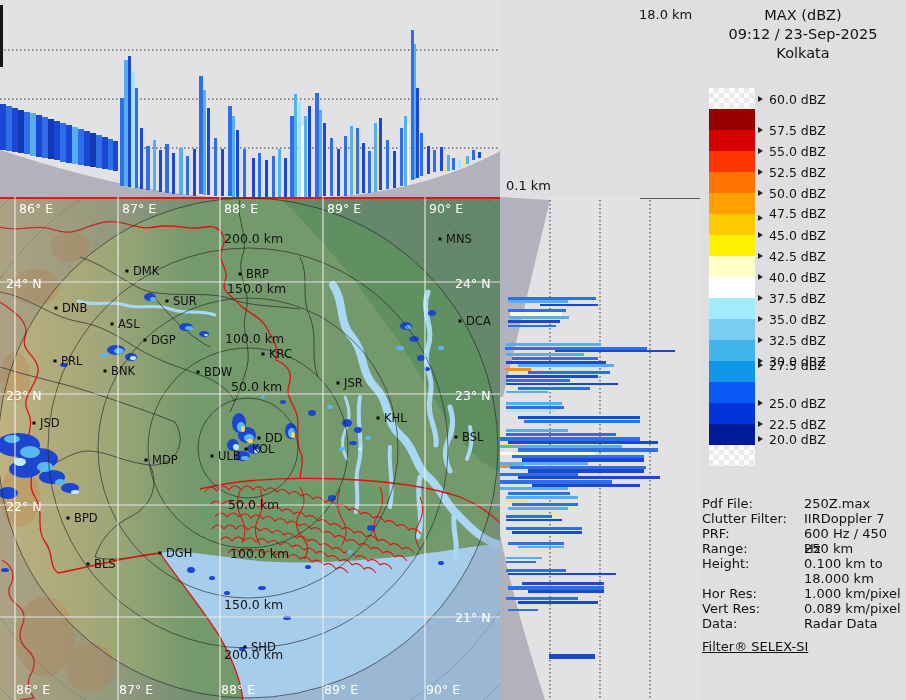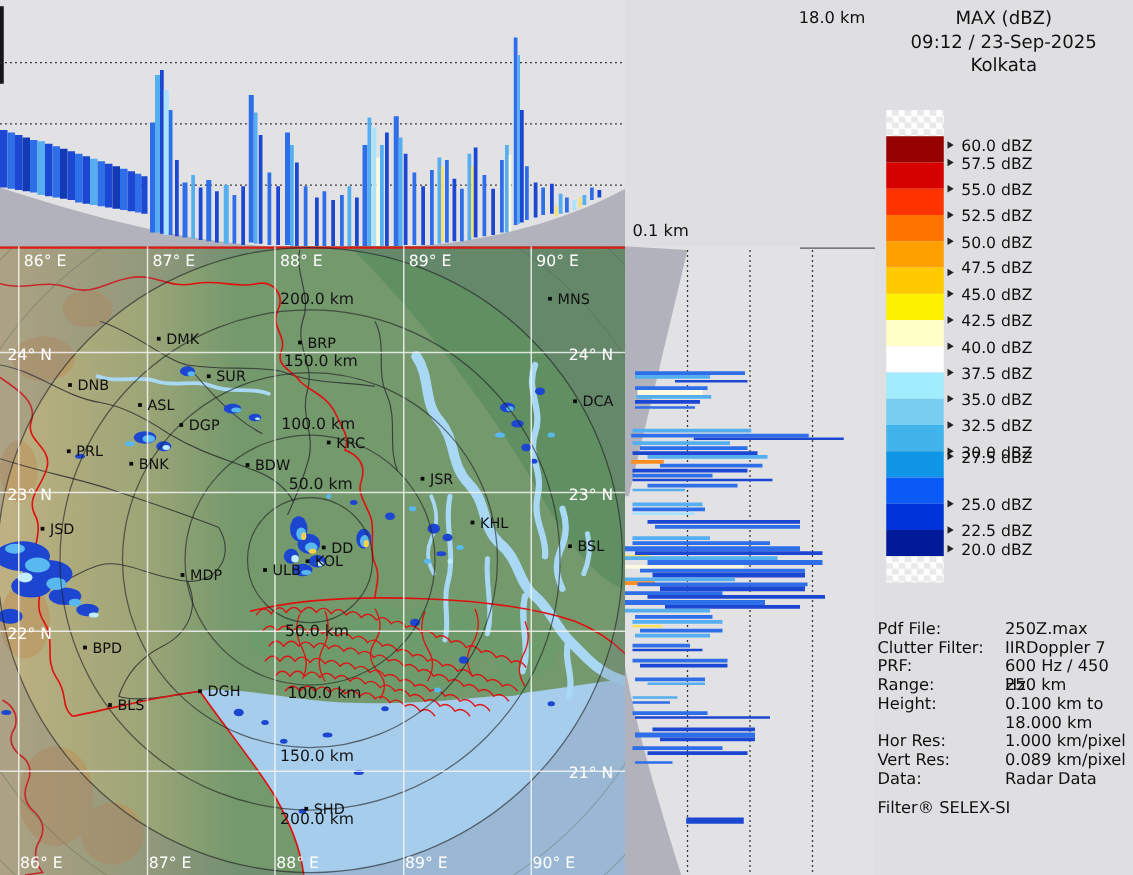--- a/index.html
+++ b/index.html
@@ -15,21 +15,21 @@
                 font-size:14.5px;line-height:19px;}
   #legend-swatches{position:absolute;left:9px;top:88px;width:46px;}
   .legend-swatch{width:46px;height:21px;}
   .checker{background-image:conic-gradient(#e9e9e9 25%,#fdfdfd 0 50%,#e9e9e9 0 75%,#fdfdfd 0);
            background-size:10px 10px;}
   #legend-labels{position:absolute;left:58px;top:88px;width:140px;}
   .legend-label{position:absolute;left:0;height:14px;font-size:12.5px;display:flex;align-items:center;}
   .tri{display:inline-block;width:0;height:0;border-left:5px solid #222;
        border-top:3.5px solid transparent;border-bottom:3.5px solid transparent;margin-right:6px;}
   
-  #metadata{position:absolute;left:2px;top:496px;width:202px;font-size:13px;line-height:15px;}
+  #metadata{position:absolute;left:2px;top:496px;width:202px;font-size:13px;line-height:15px;text-decoration:underline;}
   .meta-row{position:relative;}
   .meta-label{display:inline-block;}
   .meta-value{position:absolute;left:102px;top:0;white-space:pre-line;}
   #meta-footer{margin-top:8px;}
 </style>
 </head>
 <body>
 
 <div id="app">
 
@@ -505,21 +505,21 @@
         <div class="legend-swatch" style="background: rgb(162, 236, 255);"></div>
         <div class="legend-swatch" style="background: rgb(121, 205, 240);"></div>
         <div class="legend-swatch" style="background: rgb(65, 180, 235);"></div>
         <div class="legend-swatch" style="background: rgb(15, 150, 230);"></div>
         <div class="legend-swatch" style="background: rgb(10, 90, 245);"></div>
         <div class="legend-swatch" style="background: rgb(0, 51, 216);"></div>
         <div class="legend-swatch" style="background: rgb(0, 26, 153);"></div>
         <div class="legend-swatch checker"></div>
       </div>
     <div id="legend-labels">
-        <div class="legend-label" style="top: 21px;">
+        <div class="legend-label" style="top: 4px;">
           <div class="tri"></div>
           <div>60.0 dBZ</div>
         </div>
         <div class="legend-label" style="top: 35px;">
           <div class="tri"></div>
           <div>57.5 dBZ</div>
         </div>
         <div class="legend-label" style="top: 56px;">
           <div class="tri"></div>
           <div>55.0 dBZ</div>

